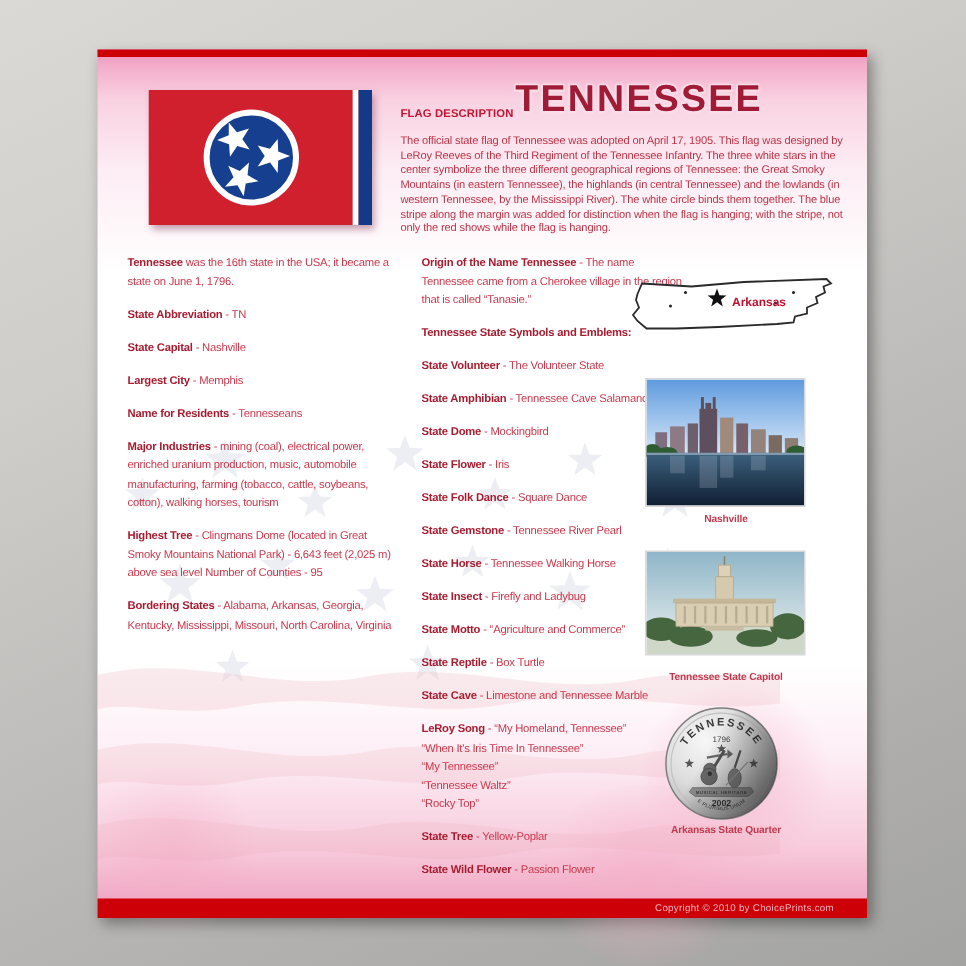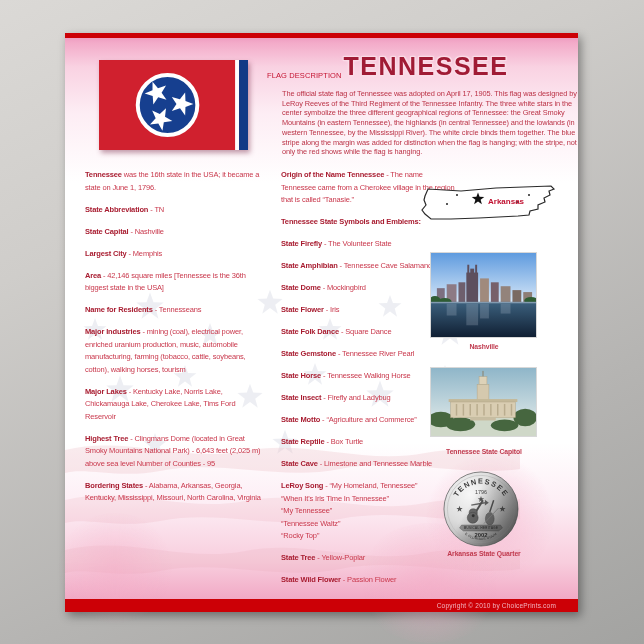--- a/index.html
+++ b/index.html
@@ -20,23 +20,23 @@
     position:absolute;left:0;top:566px;width:513px;height:13px;background:#cc0006;
     color:#f2b3c0;font-size:6.5px;line-height:13px;text-align:right;
     padding-right:22px;box-sizing:border-box;letter-spacing:.2px;
   }
   .flag{position:absolute;left:34px;top:27px;width:149px;height:90px;box-shadow:2px 3px 5px rgba(120,40,70,.45);}
   .title{
     position:absolute;left:202px;top:19px;width:318px;text-align:center;
     font-size:25px;font-weight:800;letter-spacing:1.5px;color:#a01b35;
     text-shadow:-1px -1px 0 #fbdce8,1px -1px 0 #fbdce8,-1px 1px 0 #fbdce8,1px 1px 0 #fbdce8,0 0 3px #ffffff;
   }
-  .flag-desc-heading{position:absolute;left:202px;top:38px;font-size:7.5px;font-weight:normal;color:#c41331;letter-spacing:.1px;}
+  .flag-desc-heading{position:absolute;left:202px;top:38px;font-size:7.5px;font-weight:bold;color:#c41331;letter-spacing:.1px;}
   .flag-desc-body{
-    position:absolute;left:217px;top:56px;width:298px;
+    position:absolute;left:202px;top:56px;width:298px;
     font-size:7.4px;line-height:9.7px;color:#bb3347;letter-spacing:-.1px;
   }
   .col{position:absolute;top:136px;width:177px;}
   .col-left{left:20px;}
   .col-mid{left:216px;}
   .fact{margin:0 0 9.5px 0;font-size:7.5px;line-height:12.5px;letter-spacing:-.15px;}
   .fact b{color:#a81c30;font-weight:bold;}
   .fact .v{color:#c9384c;white-space:pre-line;}
   .map{position:absolute;left:356px;top:149px;width:140px;height:46px;}
   .photo{position:absolute;left:365px;width:107px;border:1px solid #d8d8d8;box-sizing:border-box;background:#fff;}
@@ -111,42 +111,40 @@
   <div class="col col-left">
 
       <p class="fact"><b>Tennessee</b><span class="v"> was the 16th state in the USA; it became a state on June 1, 1796.</span></p>
 
       <p class="fact"><b>State Abbreviation</b><span class="v"> - TN</span></p>
 
       <p class="fact"><b>State Capital</b><span class="v"> - Nashville</span></p>
 
       <p class="fact"><b>Largest City</b><span class="v"> - Memphis</span></p>
 
-      <p class="fact"><b>Area</b><span class="v"> - 42,146 square miles [Tennessee is the 36th biggest state in the USA]</span></p>
 
 
       <p class="fact"><b>Name for Residents</b><span class="v"> - Tennesseans</span></p>
 
       <p class="fact"><b>Major Industries</b><span class="v"> - mining (coal), electrical power, enriched uranium production, music, automobile manufacturing, farming (tobacco, cattle, soybeans, cotton), walking horses, tourism</span></p>
 
 
-      <p class="fact"><b>Major Lakes</b><span class="v"> - Kentucky Lake, Norris Lake, Chickamauga Lake, Cherokee Lake, Tims Ford Reservoir</span></p>
 
       <p class="fact"><b>Highest Tree</b><span class="v"> - Clingmans Dome (located in Great Smoky Mountains National Park) - 6,643 feet (2,025 m) above sea level Number of Counties - 95</span></p>
 
       <p class="fact"><b>Bordering States</b><span class="v"> - Alabama, Arkansas, Georgia, Kentucky, Mississippi, Missouri, North Carolina, Virginia</span></p>
     </div>
 
   <div class="col col-mid">
 
       <p class="fact"><b>Origin of the Name Tennessee</b><span class="v"> - The name Tennessee came from a Cherokee village in the region that is called “Tanasie.”</span></p>
 
       <p class="fact"><b>Tennessee State Symbols and Emblems:</b><span class="v"></span></p>
 
-      <p class="fact"><b>State Firefly</b><span class="v"> - The Volunteer State</span></p>
+      <p class="fact"><b>State Volunteer</b><span class="v"> - The Volunteer State</span></p>
 
       <p class="fact"><b>State Amphibian</b><span class="v"> - Tennessee Cave Salamander</span></p>
 
       <p class="fact"><b>State Dome</b><span class="v"> - Mockingbird</span></p>
 
       <p class="fact"><b>State Flower</b><span class="v"> - Iris</span></p>
 
       <p class="fact"><b>State Folk Dance</b><span class="v"> - Square Dance</span></p>
 
       <p class="fact"><b>State Gemstone</b><span class="v"> - Tennessee River Pearl</span></p>

